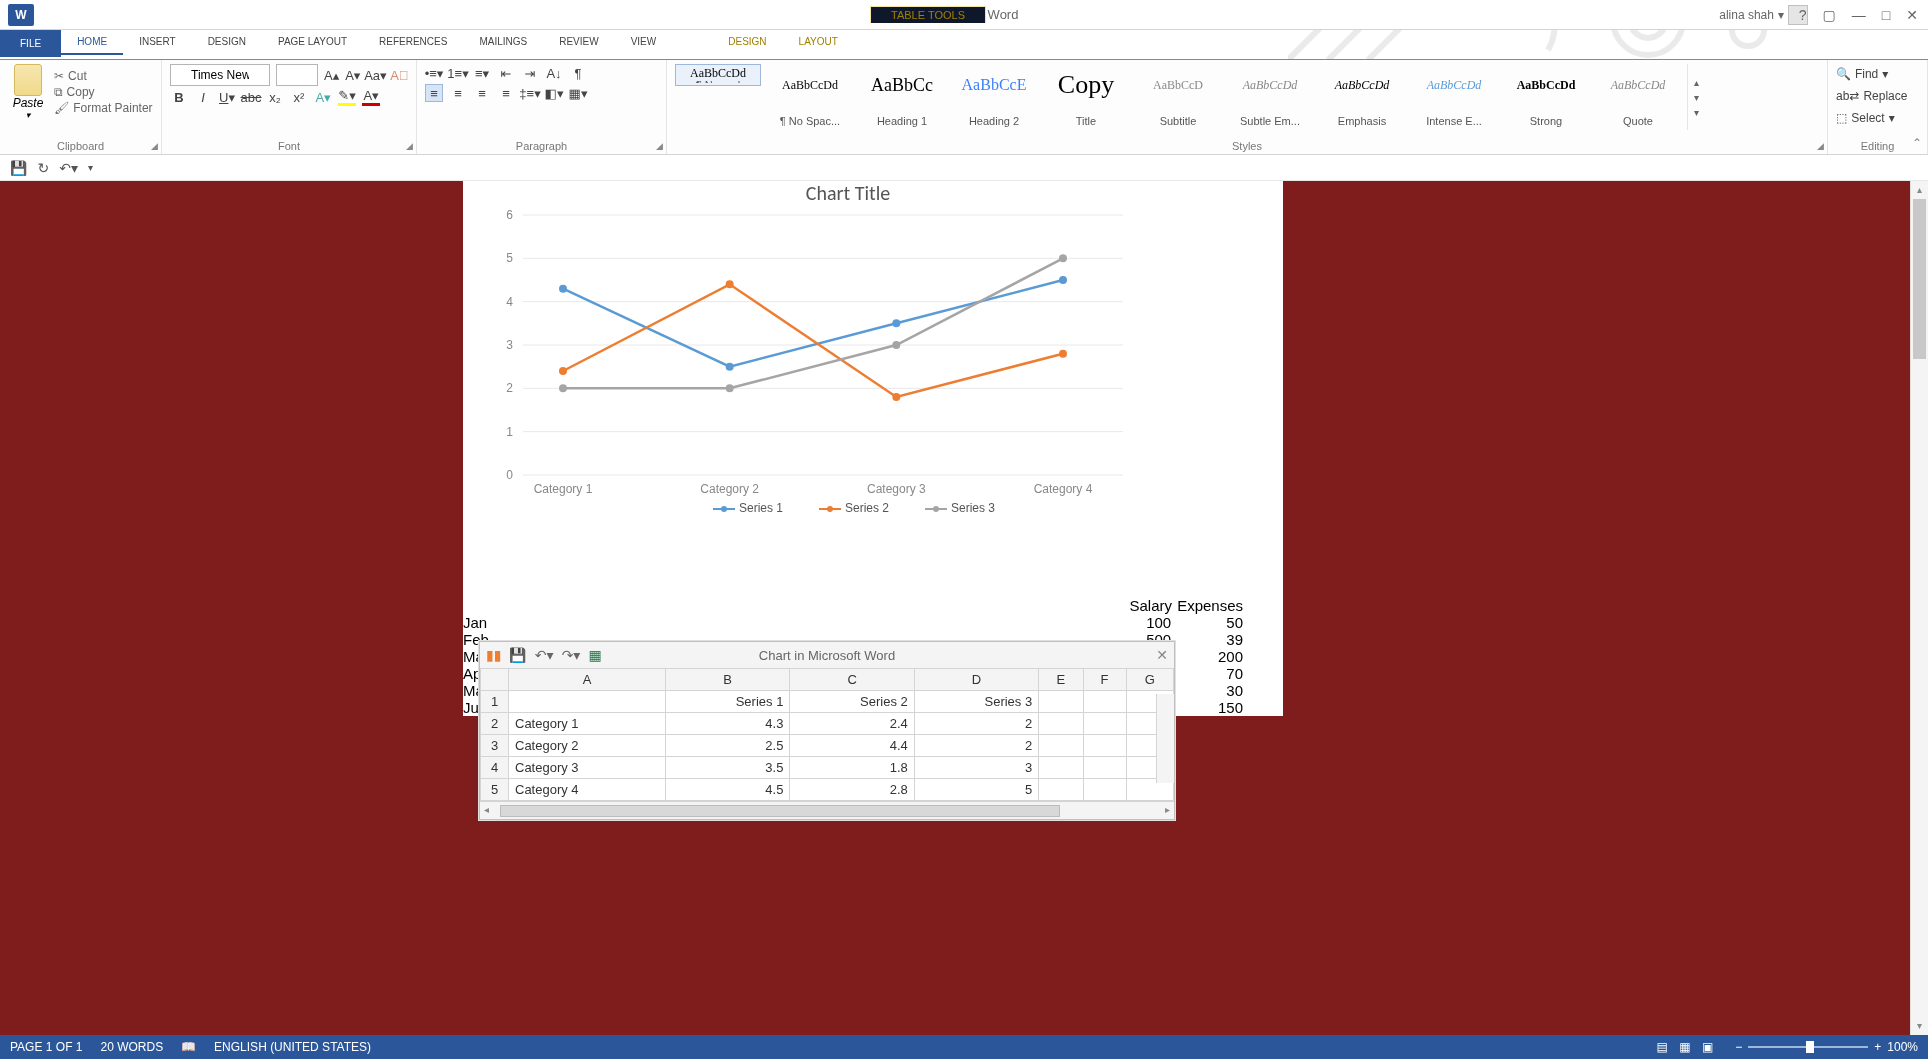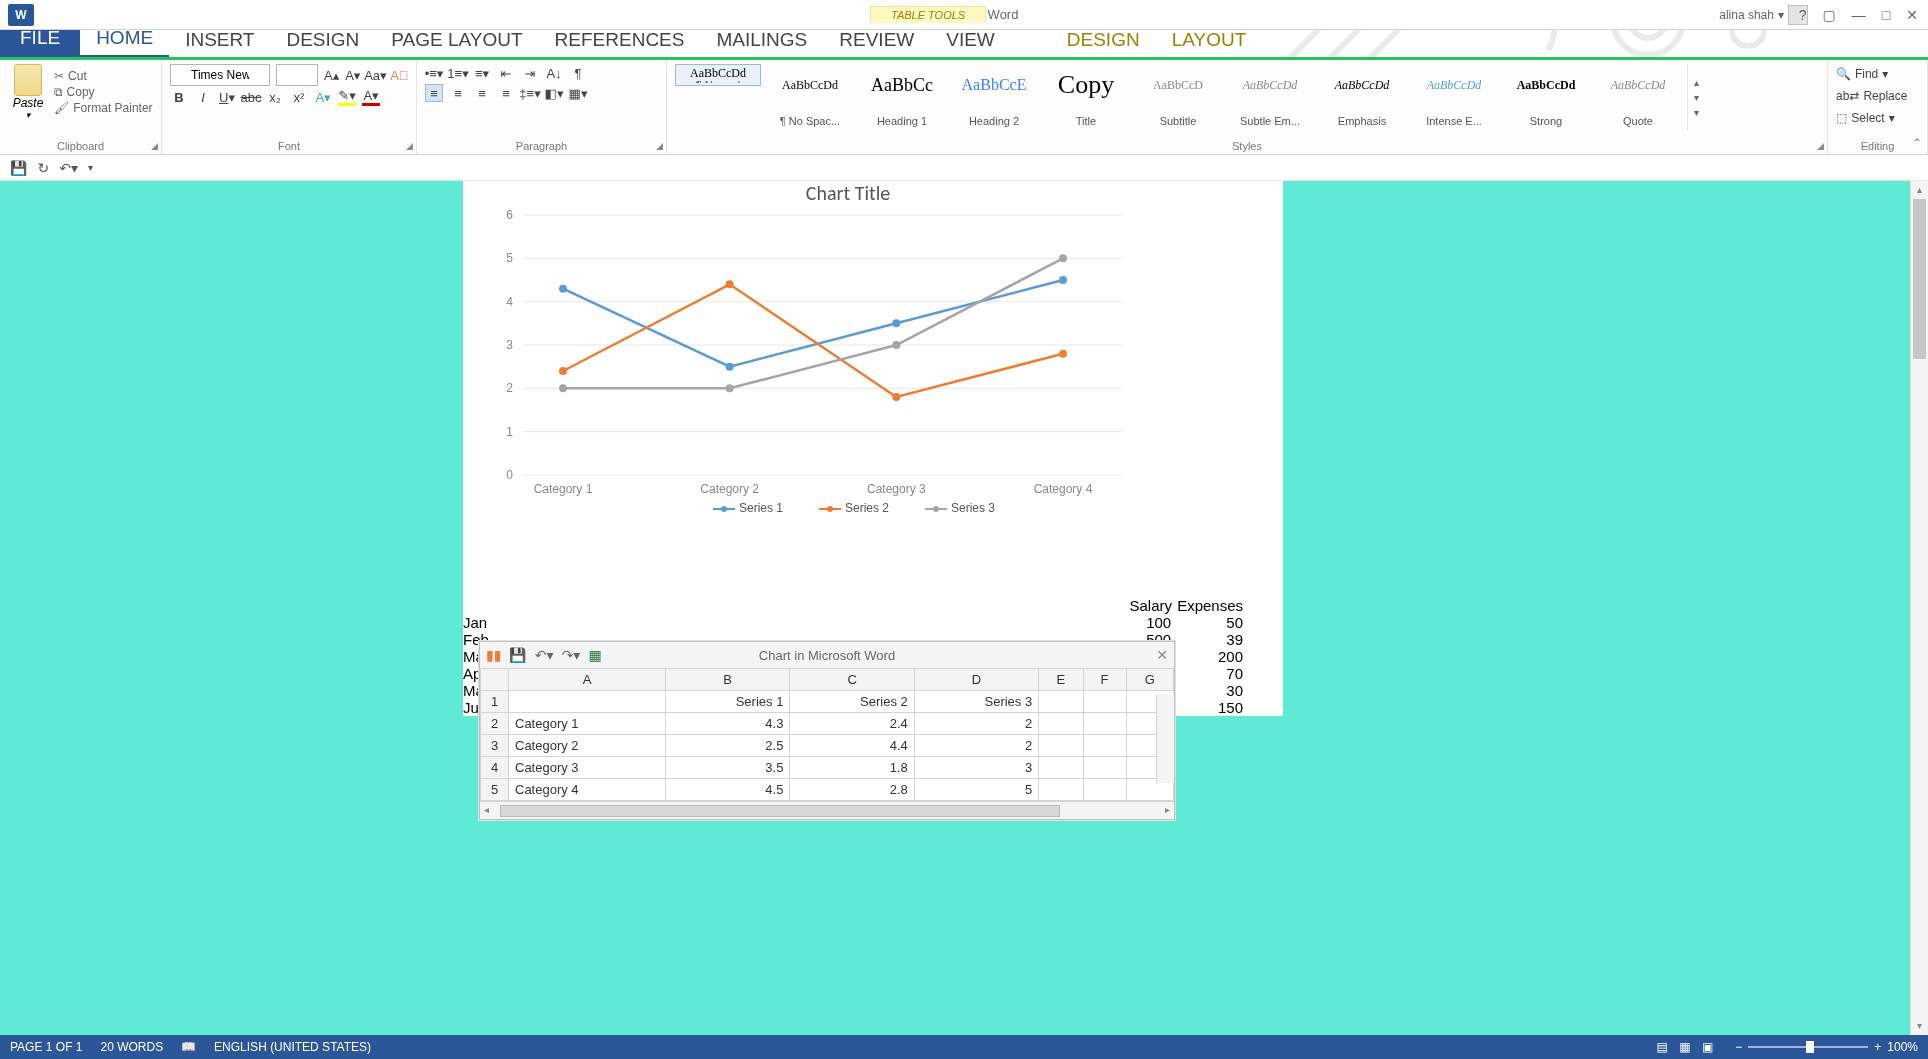--- a/index.html
+++ b/index.html
@@ -2,28 +2,28 @@
 <html><head>
 <meta charset="utf-8">
 <style>
 * { margin: 0; padding: 0; box-sizing: border-box; font-family: "Segoe UI", Tahoma, sans-serif; }
 body { background: #fff; width: 1928px; height: 1059px; overflow: hidden; position: relative; }
 
 
 .titlebar { height: 30px; background: #fff; border-bottom: 1px solid #d4d4d4; display: flex; align-items: center; position: relative; }
 .titlebar .wicon { width: 26px; height: 22px; background: #2b579a; color: #fff; text-align: center; font-size: 12px; font-weight: bold; line-height: 22px; margin-left: 8px; border-radius: 2px; }
 .titlebar .title { position: absolute; left: 50%; transform: translateX(-50%); font-size: 13px; color: #666; }
-.titlebar .tabletools { position: absolute; left: 870px; font-size: 11px; color: #a08000; background: #fef9c3; padding: 2px 20px; border: 1px solid #f0e4a0; border-bottom: none; font-style: italic; }
+.titlebar .tabletools { position: absolute; left: 870px; font-size: 11px; color: #a08000; background: #0f172a; padding: 2px 20px; border: 1px solid #f0e4a0; border-bottom: none; }
 .titlebar .winctrl { position: absolute; right: 6px; display: flex; gap: 8px; align-items: center; font-size: 14px; color: #666; }
 .titlebar .winctrl span { cursor: default; padding: 2px 4px; }
 .titlebar .userarea { position: absolute; right: 120px; font-size: 12px; color: #666; display: flex; align-items: center; gap: 4px; }
 .titlebar .userarea .avatar { width: 20px; height: 20px; background: #e5e5e5; border: 1px solid #c0c0c0; }
 
 
-.tabs { height: 30px; background: #fff; display: flex; align-items: flex-end; border-bottom: 3px solid #22c55e; font-size: 19px; }
+.tabs { height: 30px; background: #fff; display: flex; align-items: flex-start; border-bottom: 1px solid #22c55e; font-size: 10px; }
 .tabs .tab { padding: 6px 16px; color: #444; cursor: default; }
 .tabs .tab.file { background: #2b579a; color: #fff; padding: 8px 20px; }
 .tabs .tab.active { color: #2b579a; border-bottom: 2px solid #2b579a; }
 .tabs .ctxtab { color: #a08000; }
 
 
 .ribbon { height: 95px; background: #fdfdfd; border-bottom: 1px solid #d4d4d4; display: flex; font-size: 12px; position: relative; }
 .ribbon .group { border-right: 1px solid #e5e5e5; padding: 4px 8px 2px 8px; display: flex; flex-direction: column; justify-content: space-between; position: relative; }
 .ribbon .group .gname { text-align: center; color: #777; font-size: 11px; padding-top: 3px; }
 .ribbon .group .launcher { position: absolute; right: 3px; bottom: 3px; font-size: 9px; color: #888; }
@@ -44,21 +44,21 @@
 .styles-gallery .more { width: 18px; border-left: 1px solid #e5e5e5; display: flex; flex-direction: column; justify-content: center; align-items: center; font-size: 10px; color: #666; gap: 4px; }
 
 .editing .erow { display: flex; align-items: center; gap: 4px; font-size: 12px; color: #444; height: 20px; }
 
 .ribbon .collapse { position: absolute; right: 6px; bottom: 4px; font-size: 12px; color: #888; }
 
 
 .qat2 { height: 26px; display: flex; align-items: center; gap: 10px; padding-left: 10px; color: #555; font-size: 14px; border-bottom: 1px solid #e8e8e8; }
 
 
-.docarea { position: absolute; top: 181px; bottom: 24px; left: 0; right: 0; background: #5eead4; }
+.docarea { position: absolute; top: 181px; bottom: 24px; left: 0; right: 0; background: #7f1d1d; }
 .page { position: absolute; left: 463px; top: 0; width: 820px; background: #fff; }
 .chartbox { position: relative; width: 770px; height: 380px; }
 .chart-title { text-align: center; font-size: 20px; color: #555; font-family: Calibri, sans-serif; margin-bottom: 6px; }
 .plot { position: absolute; left: 40px; top: 34px; width: 620px; height: 260px; }
 .plot svg { width: 100%; height: 100%; overflow: visible; }
 .legend { position: absolute; left: 0; width: 770px; top: 320px; text-align: center; font-size: 12px; color: #555; }
 .legend span { margin: 0 12px; }
 .legend .sw { display: inline-block; width: 22px; height: 0; border-top: 2px solid; vertical-align: middle; margin-right: 4px; position: relative; }
 .legend .sw::after { content: ""; width: 6px; height: 6px; background: currentColor; position: absolute; left: 8px; top: -4px; border-radius: 50%; }
 

